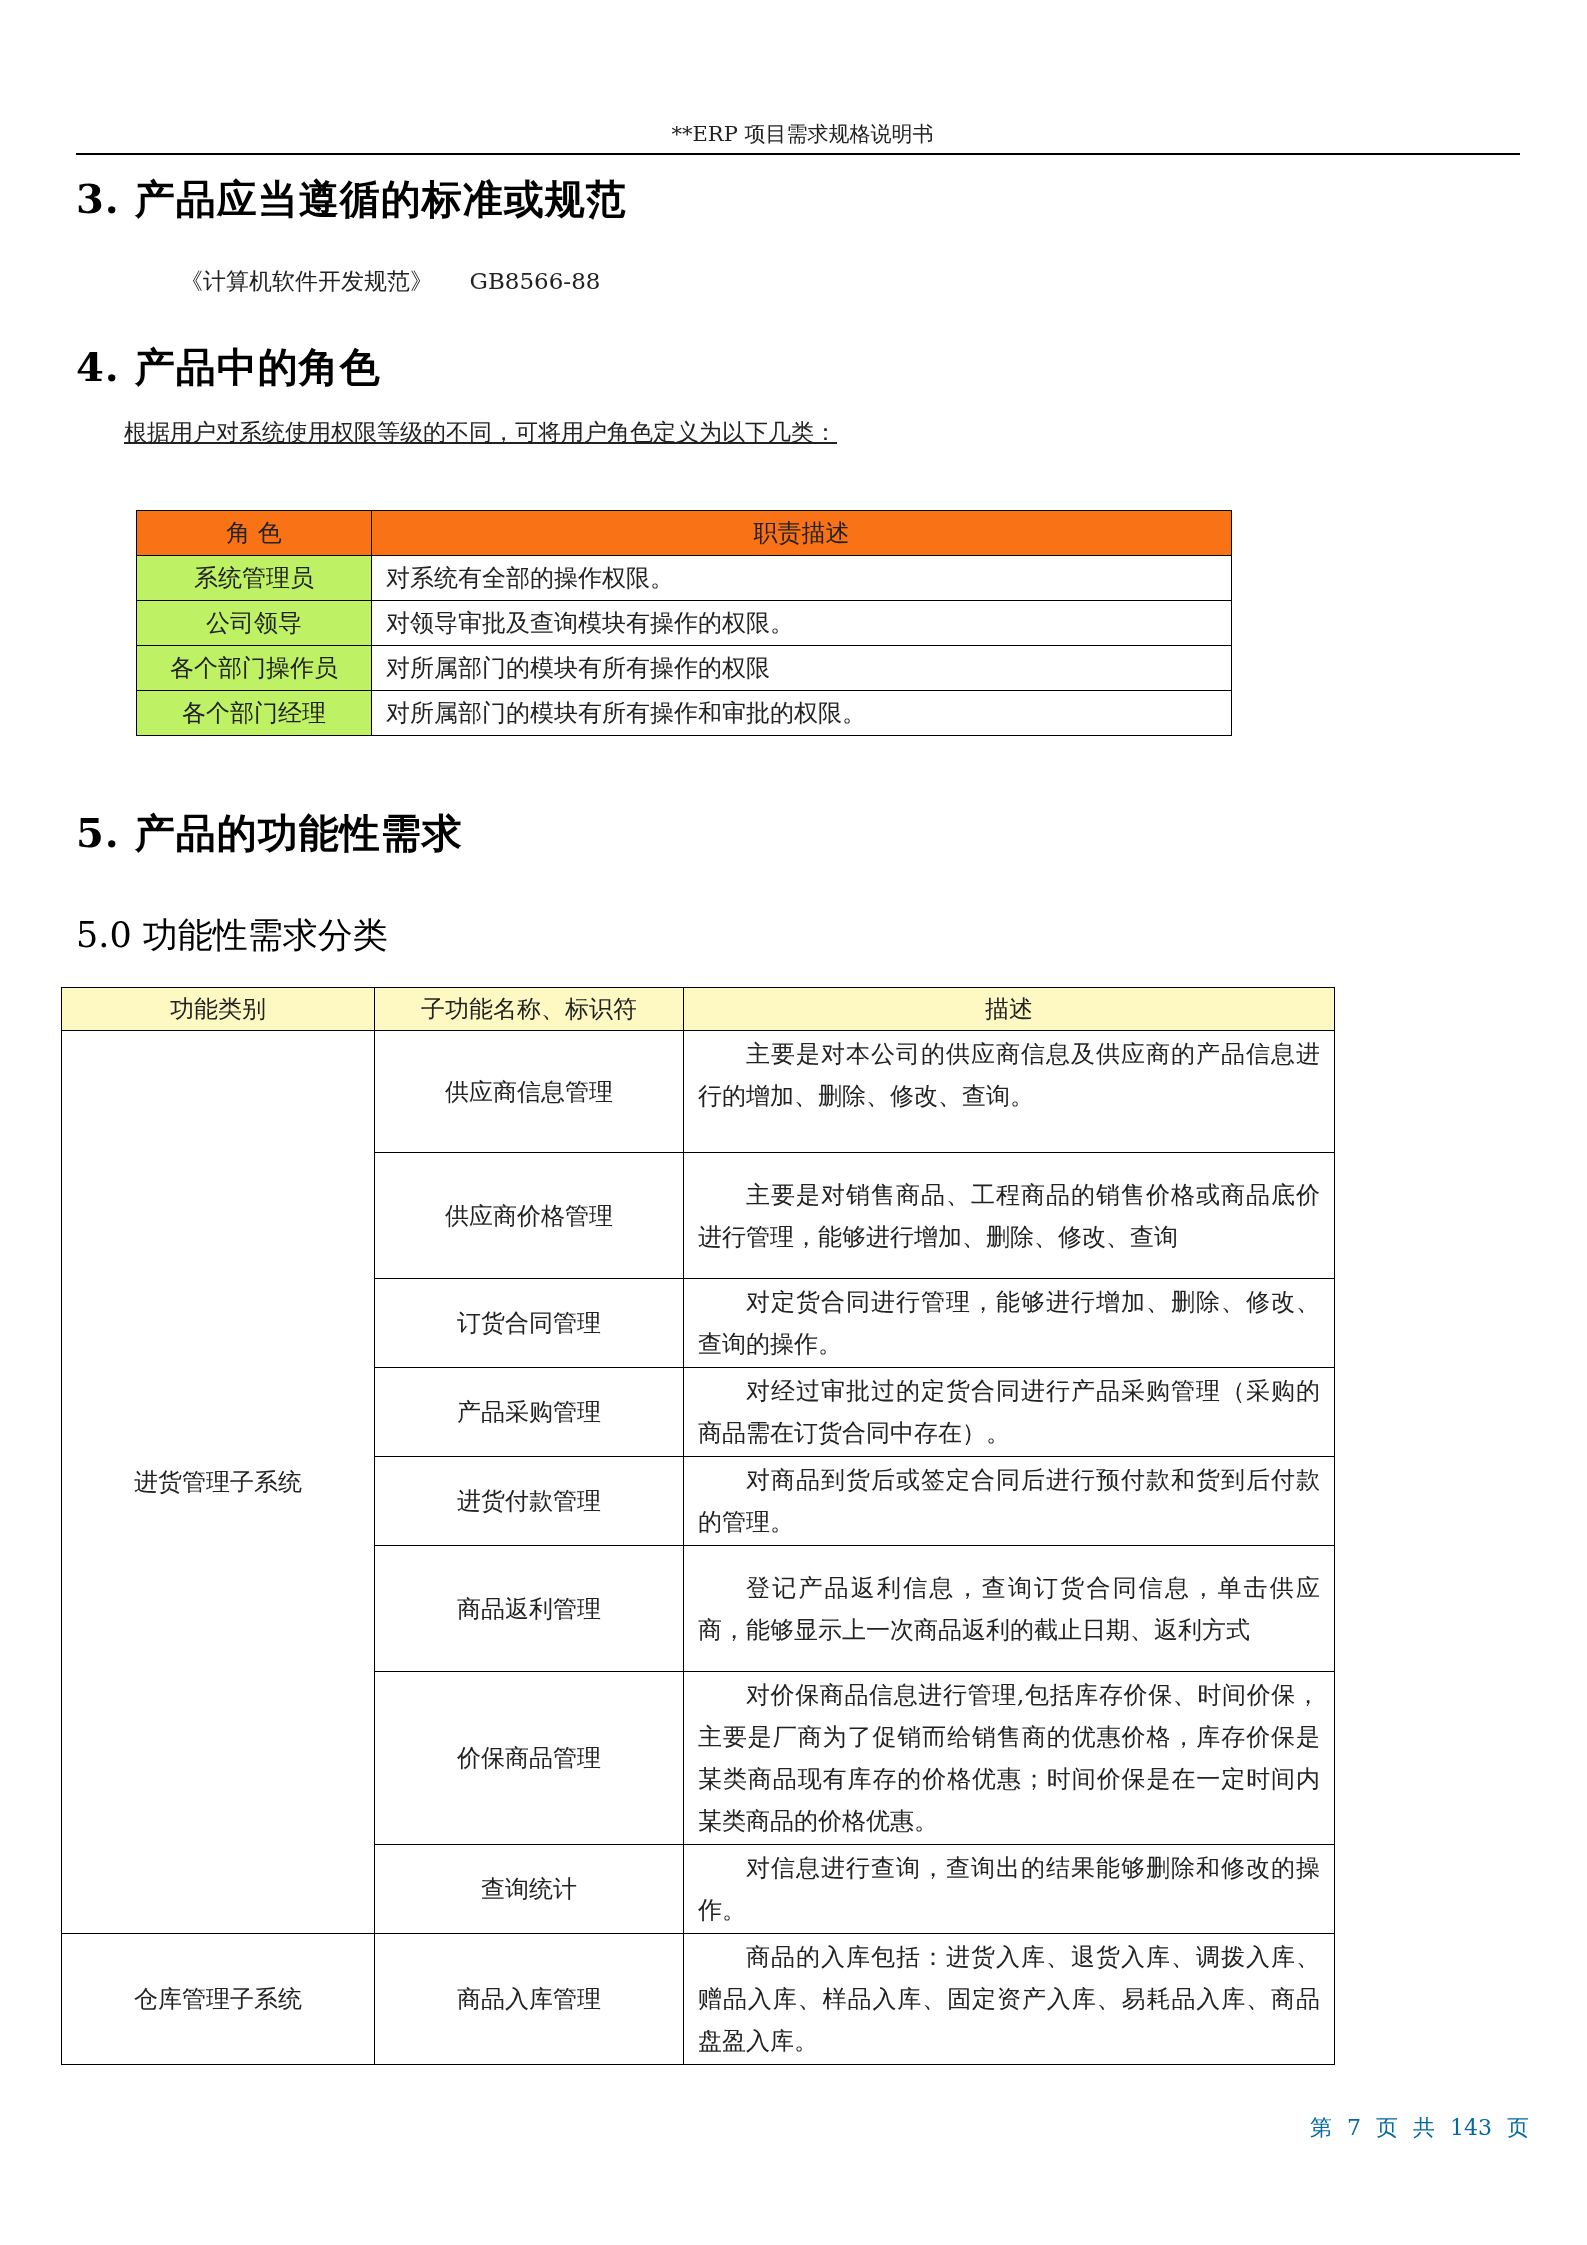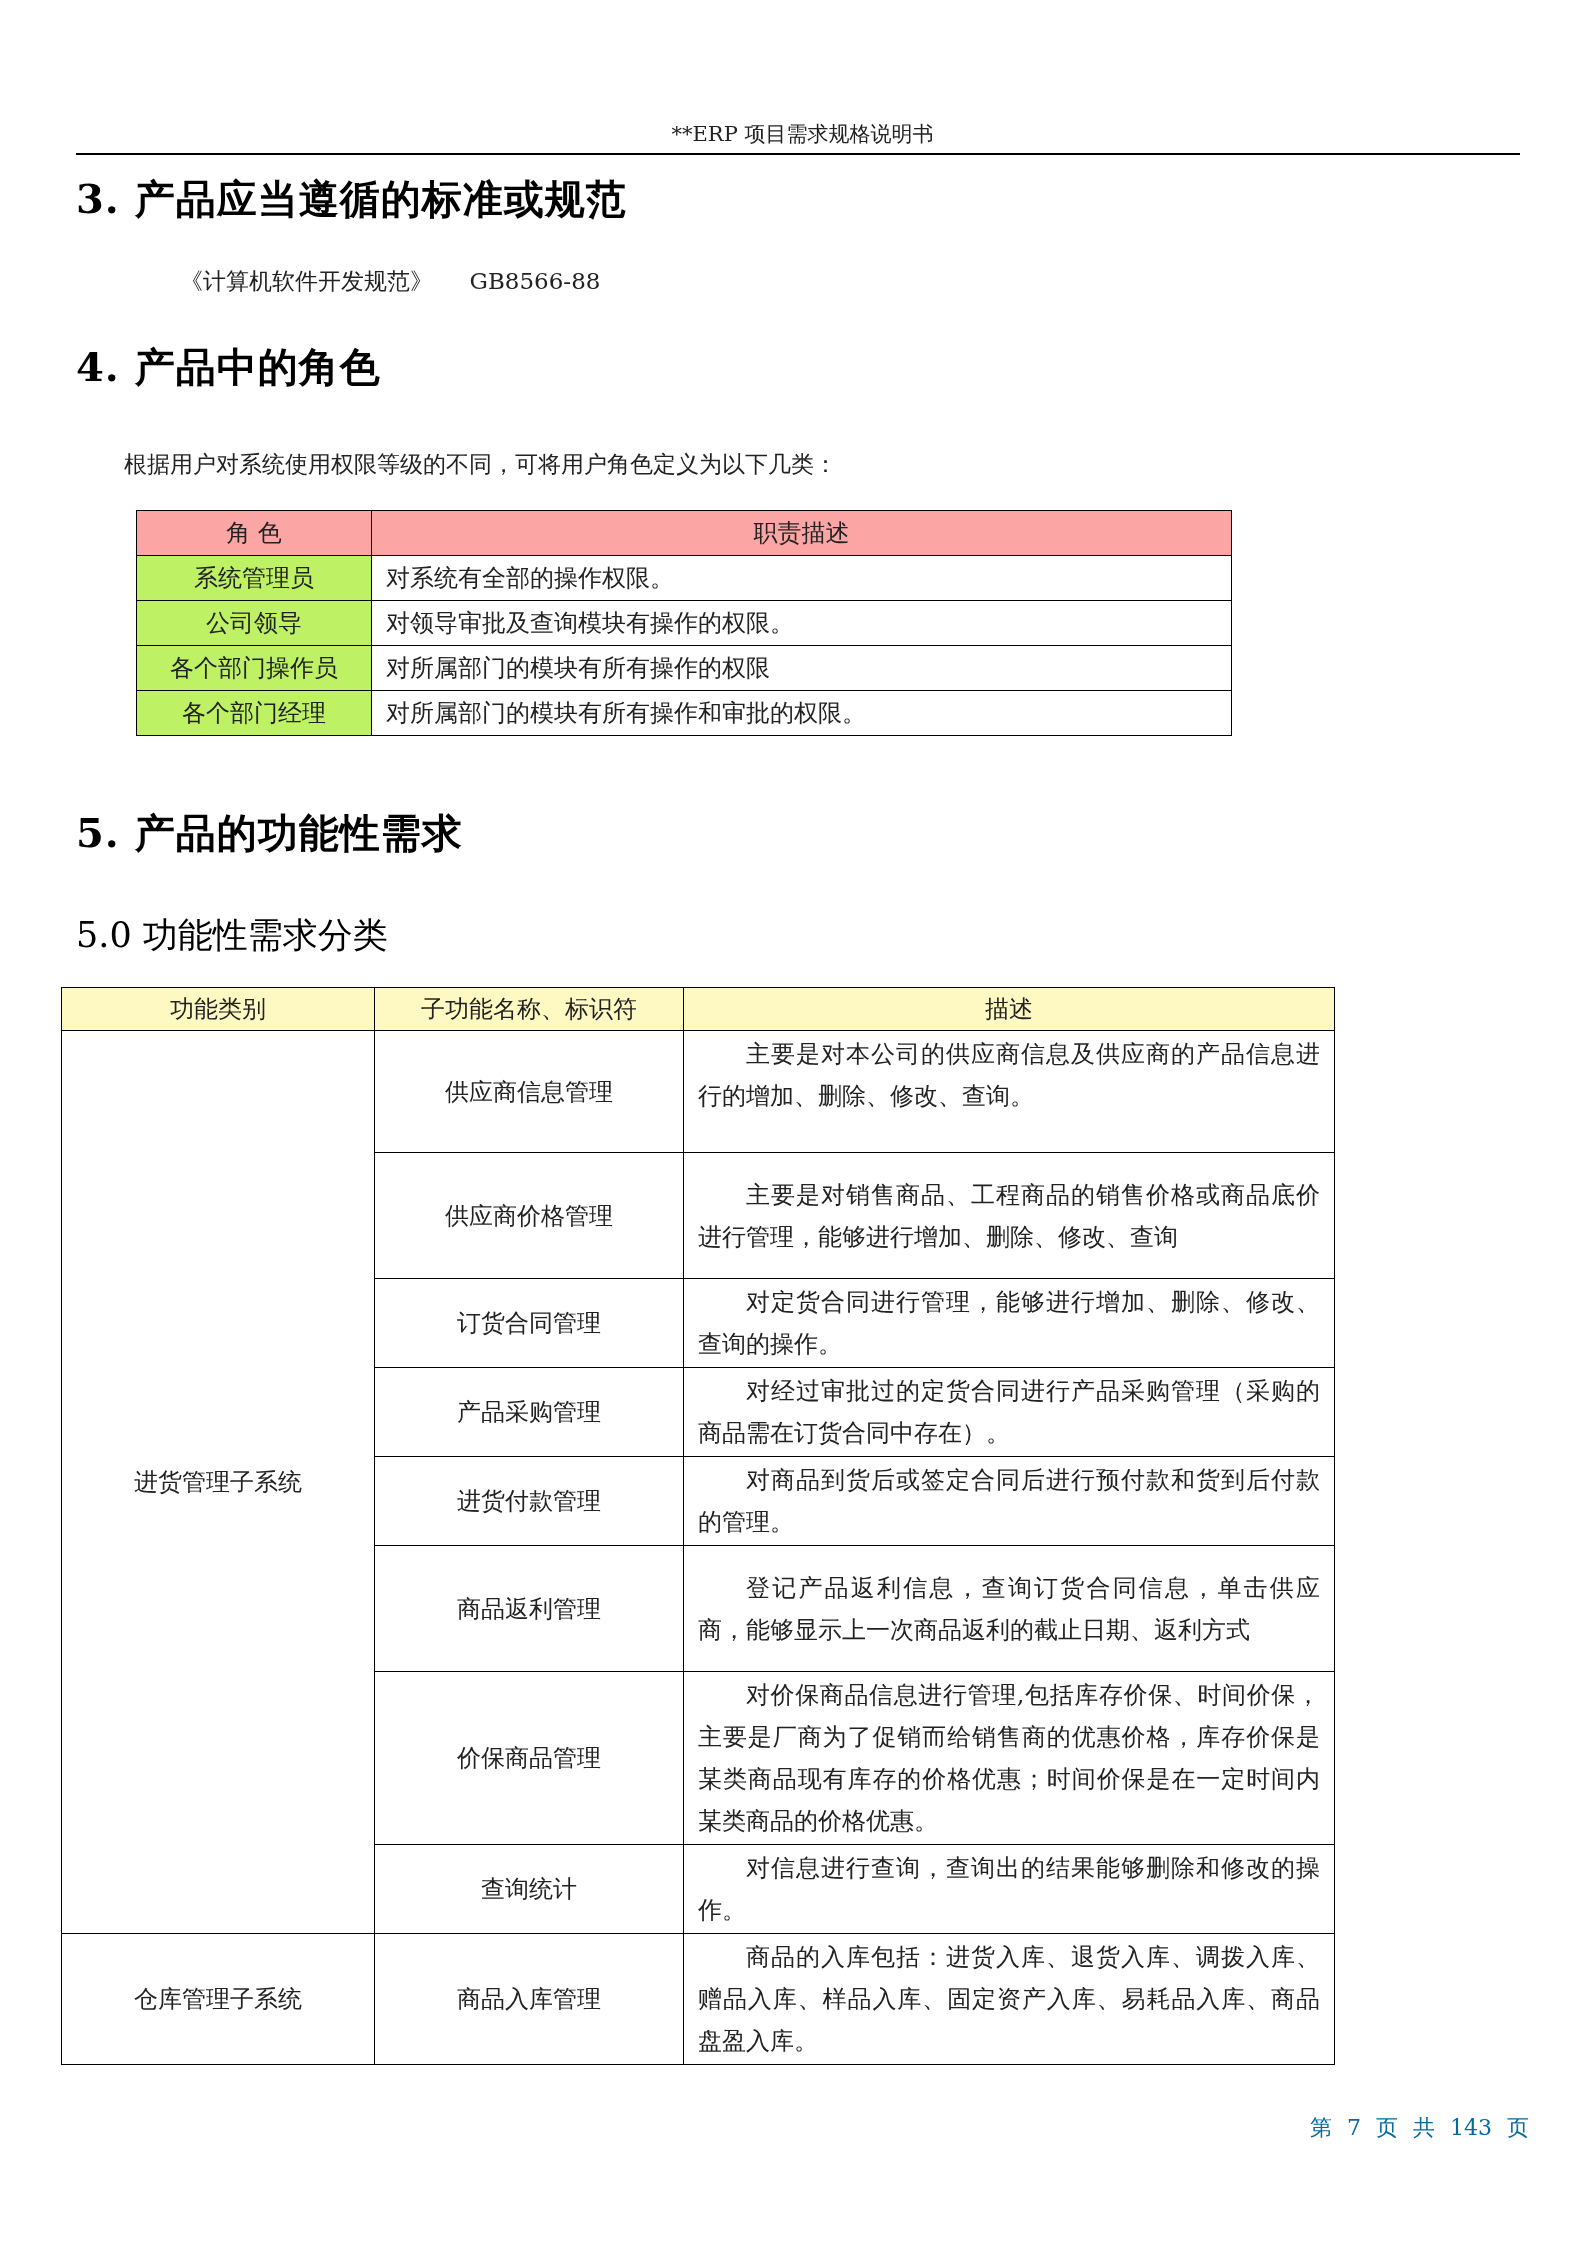--- a/index.html
+++ b/index.html
@@ -4,42 +4,42 @@
 <style>
   html, body { margin: 0; padding: 0; background: #ffffff; }
   body { width: 1587px; height: 2245px; position: relative; font-family: "DejaVu Serif", "Liberation Serif", serif; color: #111; overflow: hidden; }
   .header-title { position: absolute; top: 120px; left: 9px; width: 1587px; text-align: center; font-size: 21px; color: #222; }
   .header-rule { position: absolute; top: 153px; left: 76px; width: 1444px; height: 0; border-top: 2.5px solid #000; }
   .h1 { position: absolute; left: 76px; font-size: 40px; font-weight: bold; color: #000; letter-spacing: 1px; }
   .h2 { position: absolute; left: 76px; font-size: 35px; color: #000; }
   .para { position: absolute; font-size: 23px; color: #222; }
   table { border-collapse: collapse; position: absolute; font-size: 24px; color: #222; }
   td, th { border: 1.5px solid #000; font-weight: normal; }
-  .roles th { background: #fca5a5; height: 42px; }
+  .roles th { background: #f97316; height: 42px; }
   .roles td { height: 42px; }
   .roles td.role { background: #bef264; text-align: center; }
   .roles td.desc { padding-left: 14px; }
   .func th { background: #fef9c3; height: 40px; }
   .func td { vertical-align: middle; }
   .func td.cat { text-align: center; }
   .func td.sub { text-align: center; }
   .func td.desc { padding: 2px 14px 2px 14px; line-height: 42px; text-indent: 2em; text-align: justify; }
   .footer { position: absolute; top: 2113px; left: 1310px; font-size: 22px; color: #0369a1; word-spacing: 8px; }
 </style>
 </head>
 <body>
 
 <div class="header-title">**ERP 项目需求规格说明书</div>
 <div class="header-rule"></div>
 
 <div class="h1" style="top:172px;">3. 产品应当遵循的标准或规范</div>
 <div class="para" style="top:266px; left:180px; white-space:pre;">《计算机软件开发规范》     GB8566-88</div>
 
 <div class="h1" style="top:340px;">4. 产品中的角色</div>
-<div class="para" style="top:449px; left:124px;">根据用户对系统使用权限等级的不同，可将用户角色定义为以下几类：</div>
+<div class="para" style="top:417px; left:124px;text-decoration:underline;">根据用户对系统使用权限等级的不同，可将用户角色定义为以下几类：</div>
 
 <table class="roles" style="top:510px; left:136px; width:1096px;">
   <tbody>
       <tr>
     <th style="width:232px;">角 色</th>
     <th>职责描述</th>
   </tr>
   <tr>
     <td class="role">系统管理员</td>
     <td class="desc">对系统有全部的操作权限。</td>

